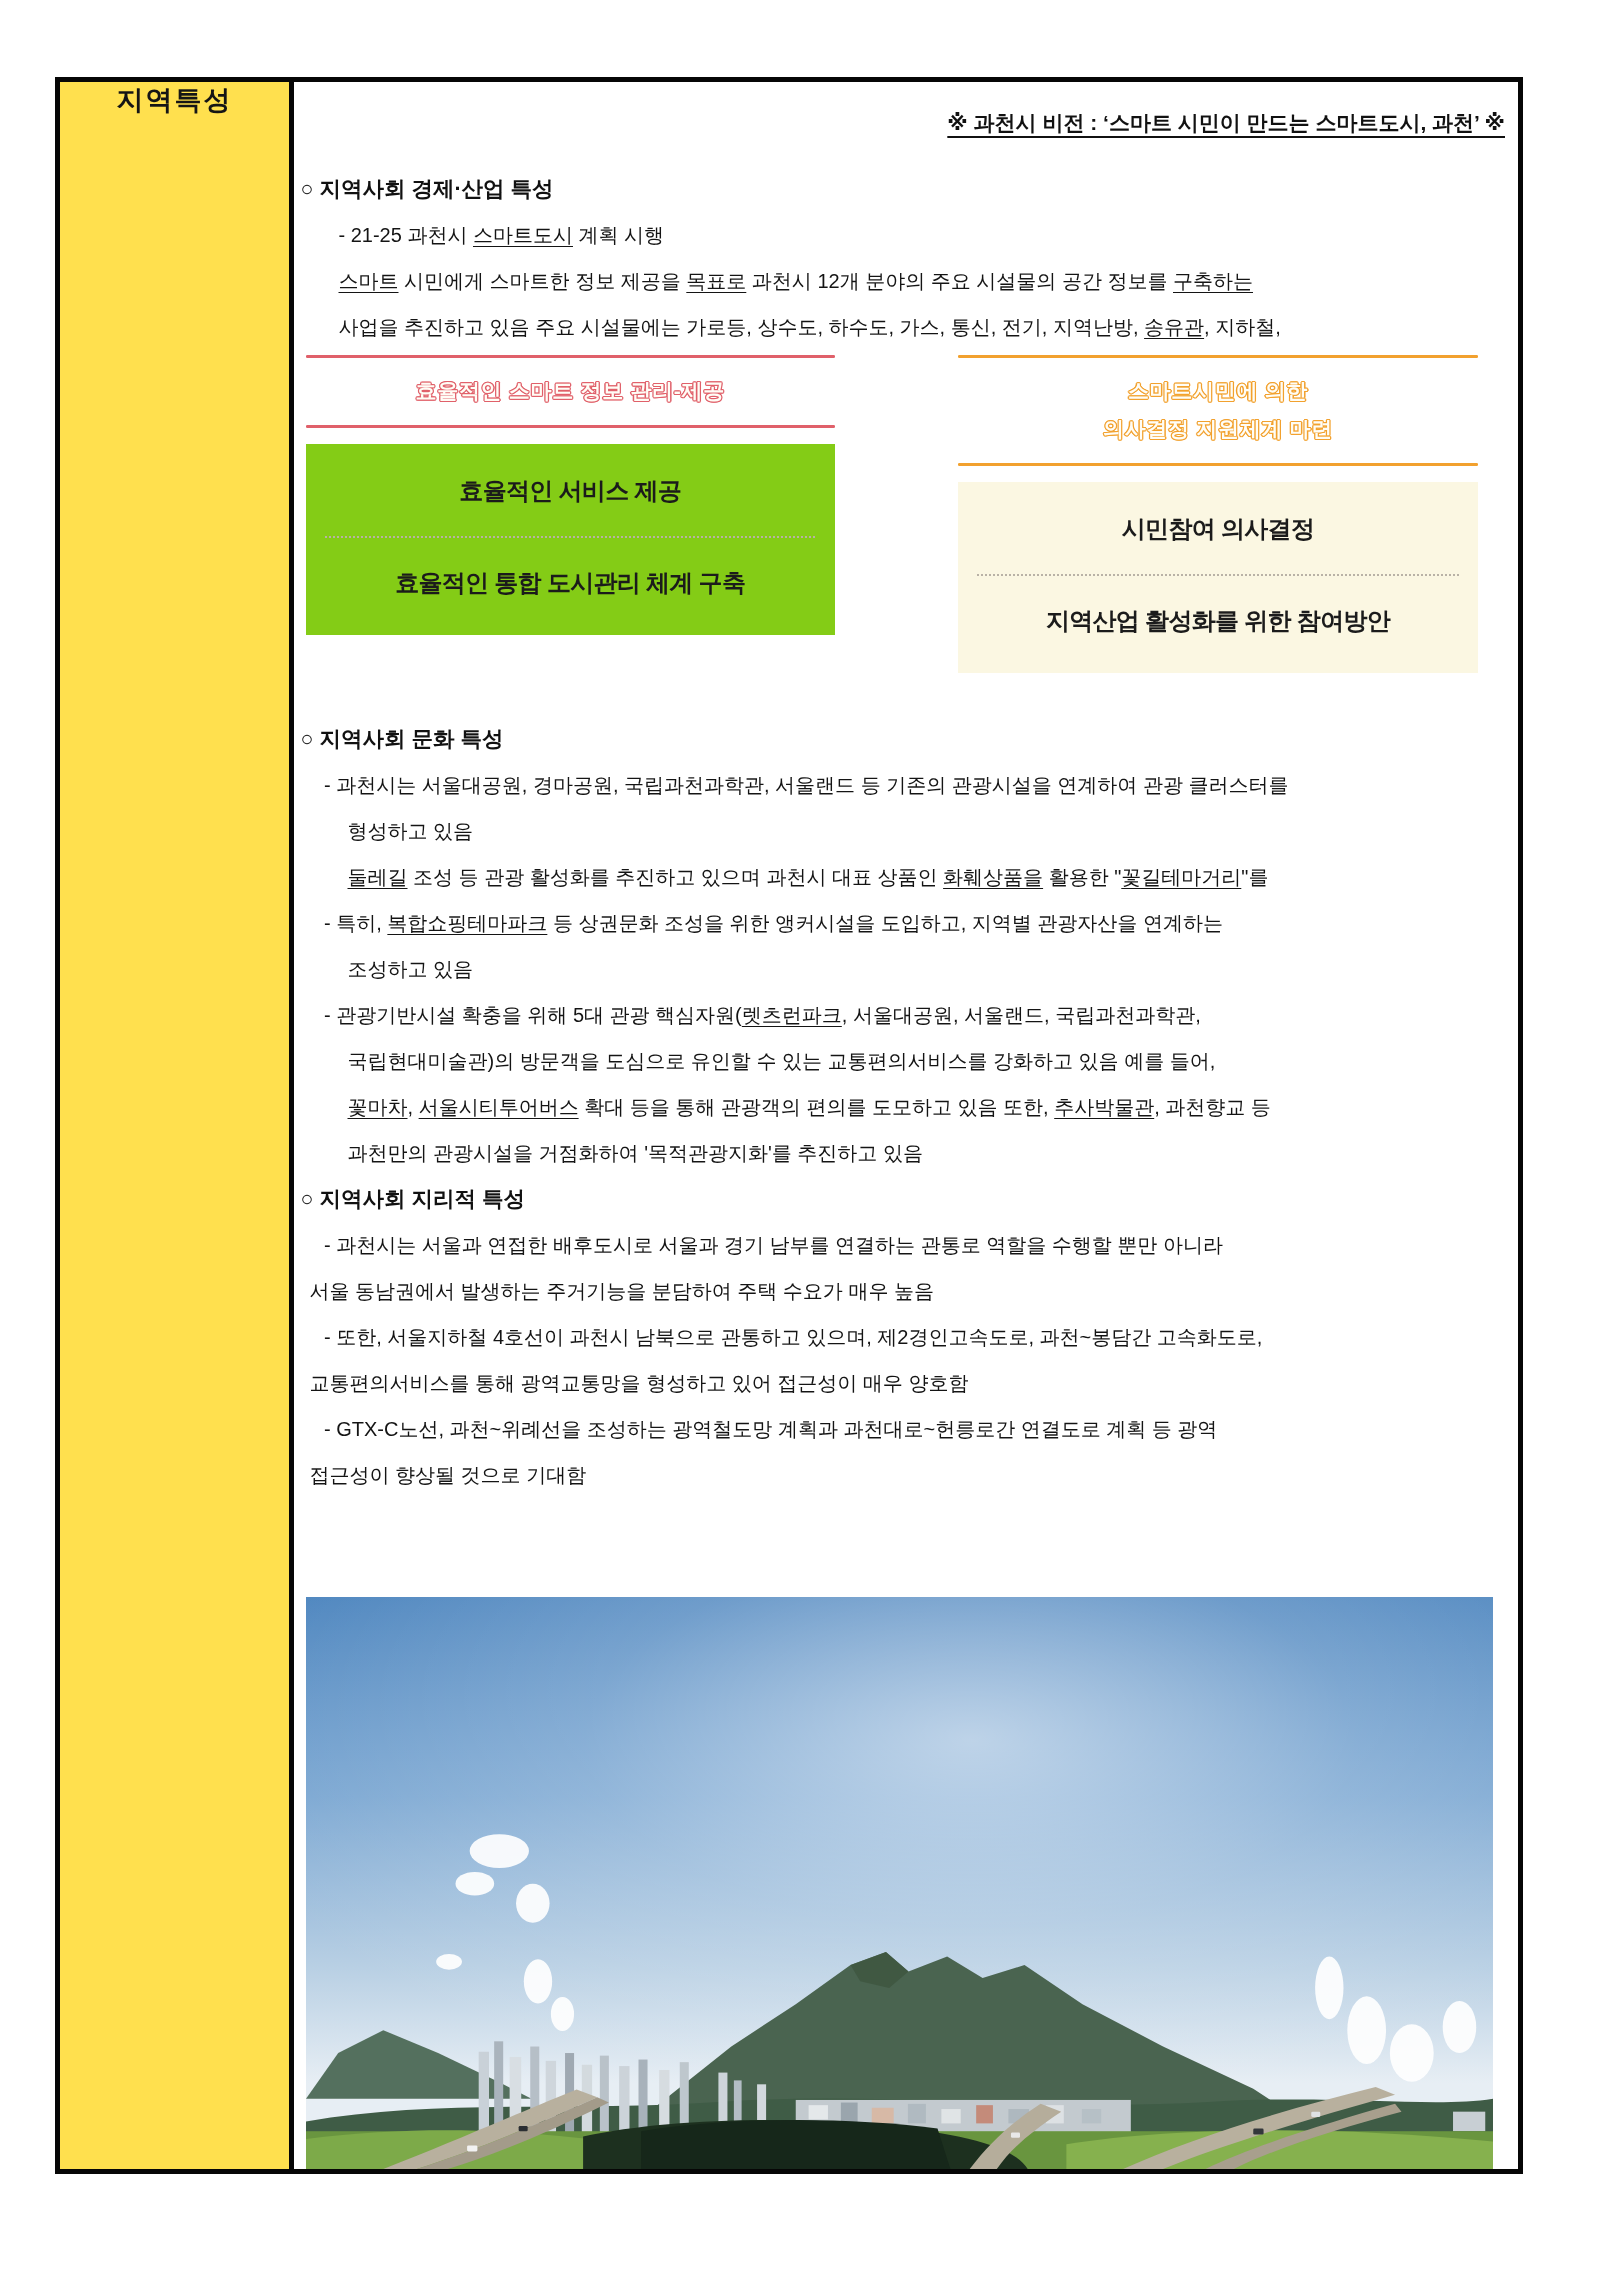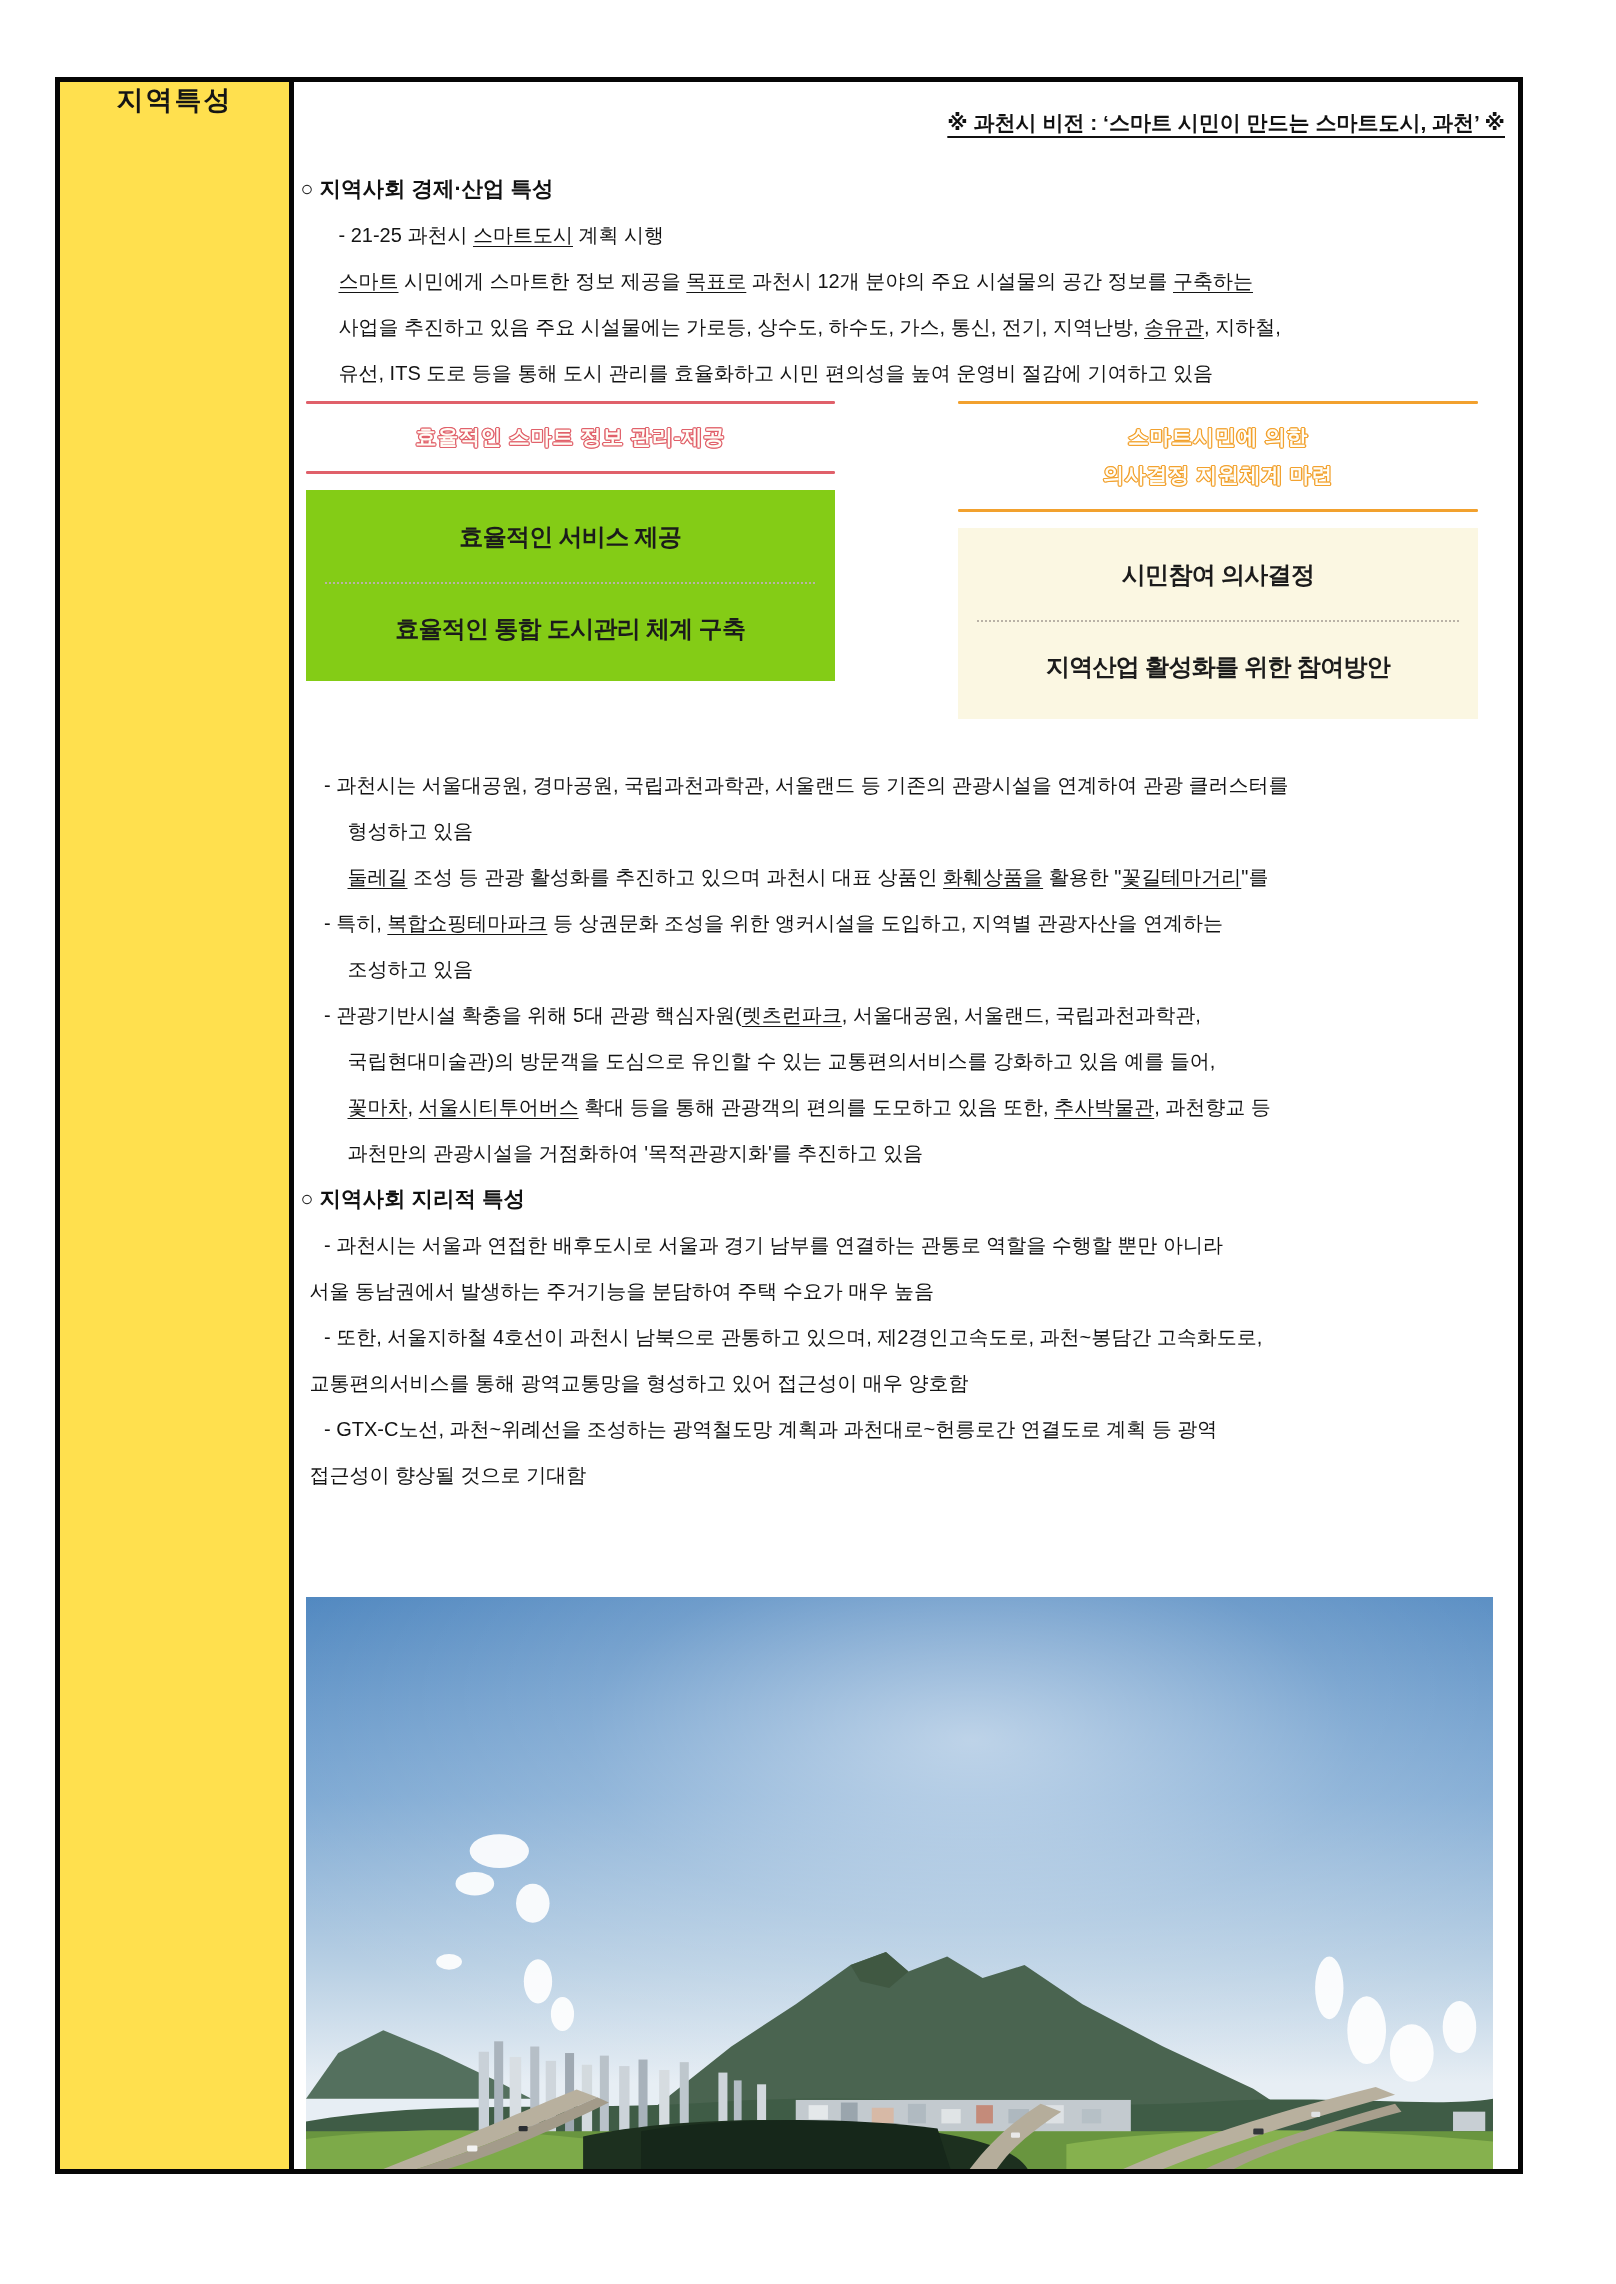--- a/index.html
+++ b/index.html
@@ -43,21 +43,20 @@
     <div class="content-cell">
       <div class="doc-title">
         <span class="u2">※ 과천시 비전 : ‘스마트 시민이 만드는 스마트도시, 과천’ ※</span>
       </div>
 
       <div id="sec-0" class="section">
           <div class="sec-h">○ 지역사회 경제·산업 특성</div>
           <div class="tline ind2"><span>- 21-25 과천시 </span><span class="u">스마트도시</span><span> 계획 시행</span></div>
           <div class="tline ind2"><span class="u">스마트</span><span> 시민에게 스마트한 정보 제공을 </span><span class="u">목표로</span><span> 과천시 12개 분야의 주요 시설물의 공간 정보를 </span><span class="u">구축하는</span></div>
           <div class="tline ind2"><span>사업을 추진하고 있음 주요 시설물에는 가로등, 상수도, 하수도, 가스, 통신, 전기, 지역난방, </span><span class="u">송유관</span><span>, 지하철,</span></div>
-          <div class="tline ind2"><span>유선, ITS 도로 등을 통해 도시 관리를 효율화하고 시민 편의성을 높여 운영비 절감에 기여하고 있음</span></div>
         </div>
 
       <div id="banners" class="banners">
           <div class="banner b0">
             <div class="b-line" style="background: rgb(224, 96, 106);"></div>
             <div class="b-title" style="color: rgb(255, 253, 246); text-shadow: rgb(224, 96, 106) -1.3px 0px, rgb(224, 96, 106) 1.3px 0px, rgb(224, 96, 106) 0px -1.3px, rgb(224, 96, 106) 0px 1.3px, rgb(224, 96, 106) -0.7px -0.7px, rgb(224, 96, 106) 0.7px 0.7px, rgb(224, 96, 106) 0.7px -0.7px, rgb(224, 96, 106) -0.7px 0.7px;">
               <div>효율적인 스마트 정보 관리-제공</div>
             </div>
             <div class="b-line" style="background: rgb(224, 96, 106);"></div>
             <div class="b-panel" style="background: #84cc16;">
@@ -75,20 +74,21 @@
             <div class="b-line" style="background: rgb(242, 161, 46);"></div>
             <div class="b-panel" style="background: rgb(251, 247, 226);">
               <div class="b-item">시민참여 의사결정</div>
               <div class="b-div"></div>
               <div class="b-item">지역산업 활성화를 위한 참여방안</div>
             </div>
           </div>
         </div>
 
       <div id="sec-1" class="section">
+          <div class="sec-h">○ 지역사회 문화 특성</div>
           <div class="tline ind1"><span>- 과천시는 서울대공원, 경마공원, 국립과천과학관, 서울랜드 등 기존의 관광시설을 연계하여 관광 클러스터를</span></div>
           <div class="tline ind3"><span>형성하고 있음</span></div>
           <div class="tline ind3"><span class="u">둘레길</span><span> 조성  등 관광 활성화를 추진하고 있으며 과천시 대표 상품인 </span><span class="u">화훼상품을</span><span> 활용한 "</span><span class="u">꽃길테마거리</span><span>"를</span></div>
           <div class="tline ind1"><span>- 특히, </span><span class="u">복합쇼핑테마파크</span><span> 등 상권문화 조성을 위한 앵커시설을 도입하고, 지역별 관광자산을 연계하는</span></div>
           <div class="tline ind3"><span>조성하고 있음</span></div>
           <div class="tline ind1"><span>- 관광기반시설 확충을 위해 5대 관광 핵심자원(</span><span class="u">렛츠런파크</span><span>, 서울대공원, 서울랜드, 국립과천과학관,</span></div>
           <div class="tline ind3"><span>국립현대미술관)의 방문객을 도심으로 유인할 수 있는 교통편의서비스를 강화하고 있음 예를 들어,</span></div>
           <div class="tline ind3"><span class="u">꽃마차</span><span>, </span><span class="u">서울시티투어버스</span><span> 확대 등을 통해 관광객의 편의를 도모하고 있음 또한, </span><span class="u">추사박물관</span><span>, 과천향교 등</span></div>
           <div class="tline ind3"><span>과천만의 관광시설을 거점화하여 '목적관광지화'를 추진하고 있음</span></div>
         </div>

